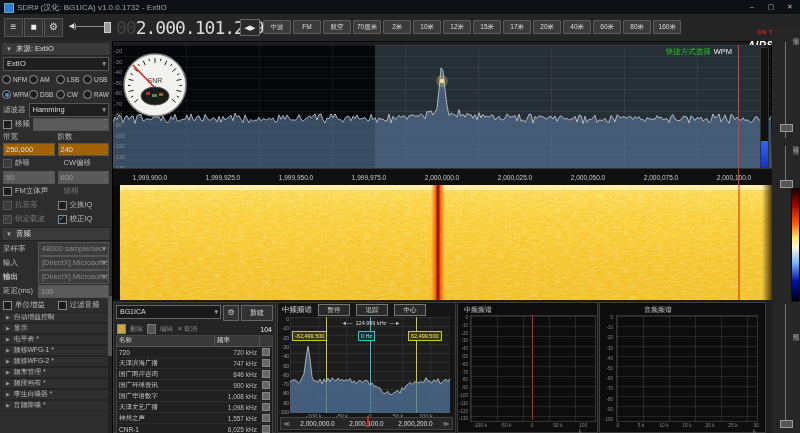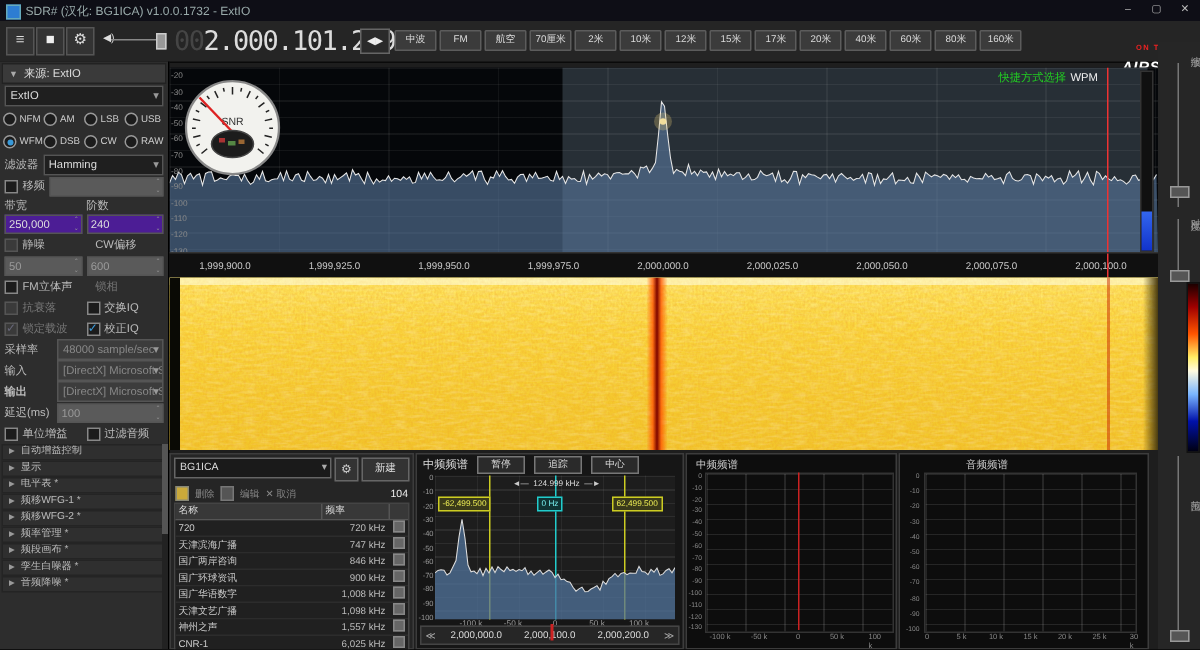--- a/index.html
+++ b/index.html
@@ -40,21 +40,21 @@
   #mode-grid{display:grid;grid-template-columns:repeat(4,1fr);padding:2px 2px;row-gap:6px;margin:2px 0 2px 0;}
   .mode-item{display:flex;align-items:center;gap:2px;}
   .rad{width:7px;height:7px;border-radius:50%;border:1px solid #999;background:#1c1c1c;position:relative;flex:0 0 auto;}
   .mode-item.sel .rad::after{content:"";position:absolute;left:1.5px;top:1.5px;width:4px;height:4px;border-radius:50%;background:#3a9ad9;}
   .mode-lbl{font-size:6.5px;color:#ccc;}
   .srow{display:flex;align-items:center;gap:3px;padding:1px 3px;height:12px;}
   .cb{width:7px;height:7px;border:1px solid #888;background:#1c1c1c;position:relative;flex:0 0 auto;}
   .cb.on::after{content:"✓";position:absolute;left:0px;top:-2px;font-size:8px;color:#3a9ad9;}
   .cb.dim{background:#3a3a3a;border-color:#555;}
   .cb.dim.on::after{color:#667;}
-  .inp{height:11px;background:#4c1d95;border:1px solid #555;color:#ddd;line-height:11px;padding:0 2px;
+  .inp{height:11px;background:#a16207;border:1px solid #555;color:#ddd;line-height:11px;padding:0 2px;
         position:relative;flex:1;}
   .inp.spin::after{content:"⌃\A⌄";white-space:pre;position:absolute;right:1px;top:-1px;font-size:4px;line-height:6px;color:#999;}
   .inp.dim{background:#5a5a5a;color:#999;}
   .lbl{color:#bbb;}
   .half{flex:1;}
   .plugin-row{height:9px;background:#2f2f2f;border:1px solid #242424;color:#bbb;line-height:8px;
         padding-left:4px;margin:0 1px;font-size:6.8px;white-space:nowrap;overflow:hidden;}
   .plugin-row::before{content:"▶";font-size:5px;color:#999;margin-right:4px;}
   #side-scroll{position:absolute;right:0px;top:255px;width:4px;height:137px;background:#222;}
   #side-thumb{position:absolute;right:0px;top:255px;width:4px;height:60px;background:#555;}
@@ -285,20 +285,21 @@
       <span class="lbl half" style="color:#777;">抗衰落</span>
       <span class="cb"></span>
       <span class="lbl half">交换IQ</span>
     </div>
     <div class="srow">
       <span class="cb dim on"></span>
       <span class="lbl half" style="color:#777;">锁定载波</span>
       <span class="cb on"></span>
       <span class="lbl half">校正IQ</span>
     </div>
+    <div class="sec-hdr">音频</div>
     <div class="srow">
       <span class="lbl" style="width:32px;">采样率</span>
       <span class="drop dim half" style="margin:0;">48000 sample/sec</span>
     </div>
     <div class="srow">
       <span class="lbl" style="width:32px;">输入</span>
       <span class="drop dim half" style="margin:0;">[DirectX] Microsoft So</span>
     </div>
     <div class="srow">
       <span class="lbl" style="width:32px;font-weight:bold;">输出</span>

